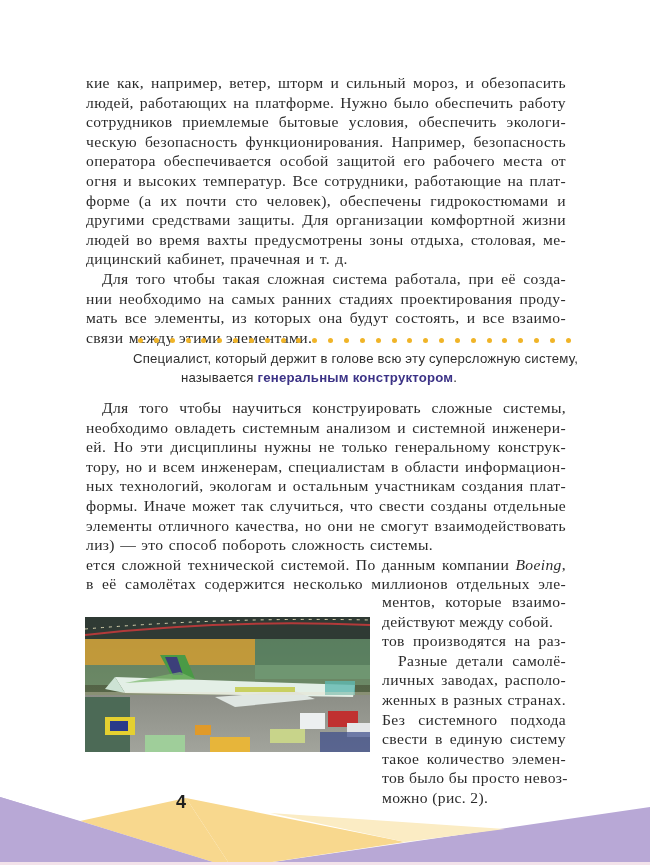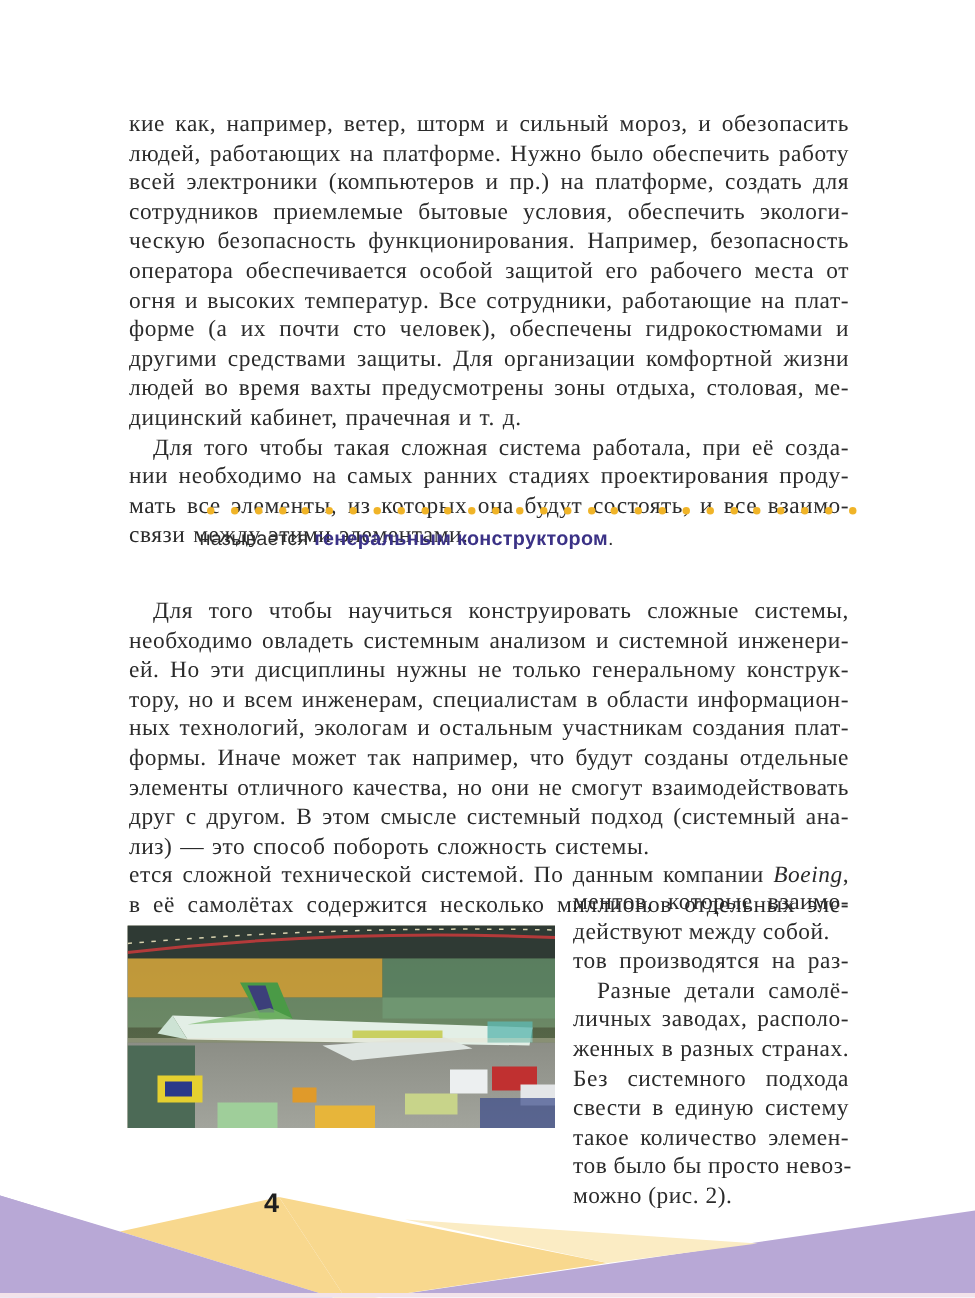--- a/index.html
+++ b/index.html
@@ -27,21 +27,21 @@
     position: absolute; left: 133px; width: 440px; top: 334px;
   }
   .dots { display: flex; justify-content: space-between; padding: 0 2px 0 5px; height: 12px; align-items: center; }
   .dot { width: 5px; height: 5px; border-radius: 50%; background: #f0b428; }
   .callout-text {
     font-family: "Liberation Sans", "DejaVu Sans", sans-serif;
     font-size: 13.2px; line-height: 19px; color: #2e2e2e;
     margin-top: 3px; letter-spacing: 0.2px;
   }
   .callout-text .cl { display: block; text-align: justify; text-align-last: justify; white-space: nowrap; }
-  .callout-text .cl.last { text-align-last: left; }
+  .callout-text .cl.last { text-align-last: left; margin-left: 48px; }
   .term { color: #3b3286; font-weight: bold; }
 
   .right-col {
     position: absolute; left: 382px; top: 592px; width: 184px;
     font-family: "Liberation Serif", "DejaVu Serif", serif;
     font-size: 15.6px; line-height: 19.6px; color: #2b2b2b; letter-spacing: 0.35px;
   }
 
   .figure {
     position: absolute; left: 85px; top: 617px; width: 285px; height: 135px;
@@ -61,21 +61,20 @@
   i.latin { font-style: italic; }
 </style>
 </head>
 <body>
 
 <div class="page">
 
   <div class="text-block" id="block1">
     <span class="line">кие как, например, ветер, шторм и сильный мороз, и обезопасить</span>
     <span class="line">людей, работающих на платформе. Нужно было обеспечить работу</span>
-    <span class="line">всей электроники (компьютеров и пр.) на платформе, создать для</span>
     <span class="line">сотрудников приемлемые бытовые условия, обеспечить экологи-</span>
     <span class="line">ческую безопасность функционирования. Например, безопасность</span>
     <span class="line">оператора обеспечивается особой защитой его рабочего места от</span>
     <span class="line">огня и высоких температур. Все сотрудники, работающие на плат-</span>
     <span class="line">форме (а их почти сто человек), обеспечены гидрокостюмами и</span>
     <span class="line">другими средствами защиты. Для организации комфортной жизни</span>
     <span class="line">людей во время вахты предусмотрены зоны отдыха, столовая, ме-</span>
     <span class="line last">дицинский кабинет, прачечная и т. д.</span>
     <span class="line" style="padding-left:16px">Для того чтобы такая сложная система работала, при её созда-</span>
     <span class="line">нии необходимо на самых ранних стадиях проектирования проду-</span>
@@ -108,33 +107,33 @@
         <span class="dot"></span>
         <span class="dot"></span>
         <span class="dot"></span>
         <span class="dot"></span>
         <span class="dot"></span>
         <span class="dot"></span>
         <span class="dot"></span>
         <span class="dot"></span>
       </div>
     <div class="callout-text">
+      <span class="cl">Специалист, который держит в голове всю эту суперсложную систему,</span>
       <span class="cl last"><span>называется </span><span class="term">генеральным конструктором</span><span>.</span></span>
     </div>
   </div>
 
   <div class="text-block" id="block2">
     <span class="line" style="padding-left:16px">Для того чтобы научиться конструировать сложные системы,</span>
     <span class="line">необходимо овладеть системным анализом и системной инженери-</span>
     <span class="line">ей. Но эти дисциплины нужны не только генеральному конструк-</span>
     <span class="line">тору, но и всем инженерам, специалистам в области информацион-</span>
     <span class="line">ных технологий, экологам и остальным участникам создания плат-</span>
-    <span class="line">формы. Иначе может так например, что будут созданы отдельные</span>
+    <span class="line">формы. Иначе может так случиться, что свести созданы отдельные</span>
     <span class="line">элементы отличного качества, но они не смогут взаимодействовать</span>
-    <span class="line">друг с другом. В этом смысле системный подход (системный ана-</span>
     <span class="line last">лиз) — это способ побороть сложность системы.</span>
     <span class="line"><span>ется сложной технической системой. По данным компании </span><i class="latin">Boeing</i><span>,</span></span>
     <span class="line">в её самолётах содержится несколько миллионов отдельных эле-</span>
   </div>
 
   <div class="right-col">
     <span class="line">ментов, которые взаимо-</span>
     <span class="line last">действуют между собой.</span>
     <span class="line">тов производятся на раз-</span>
     <span class="line" style="padding-left:16px">Разные детали самолё-</span>

